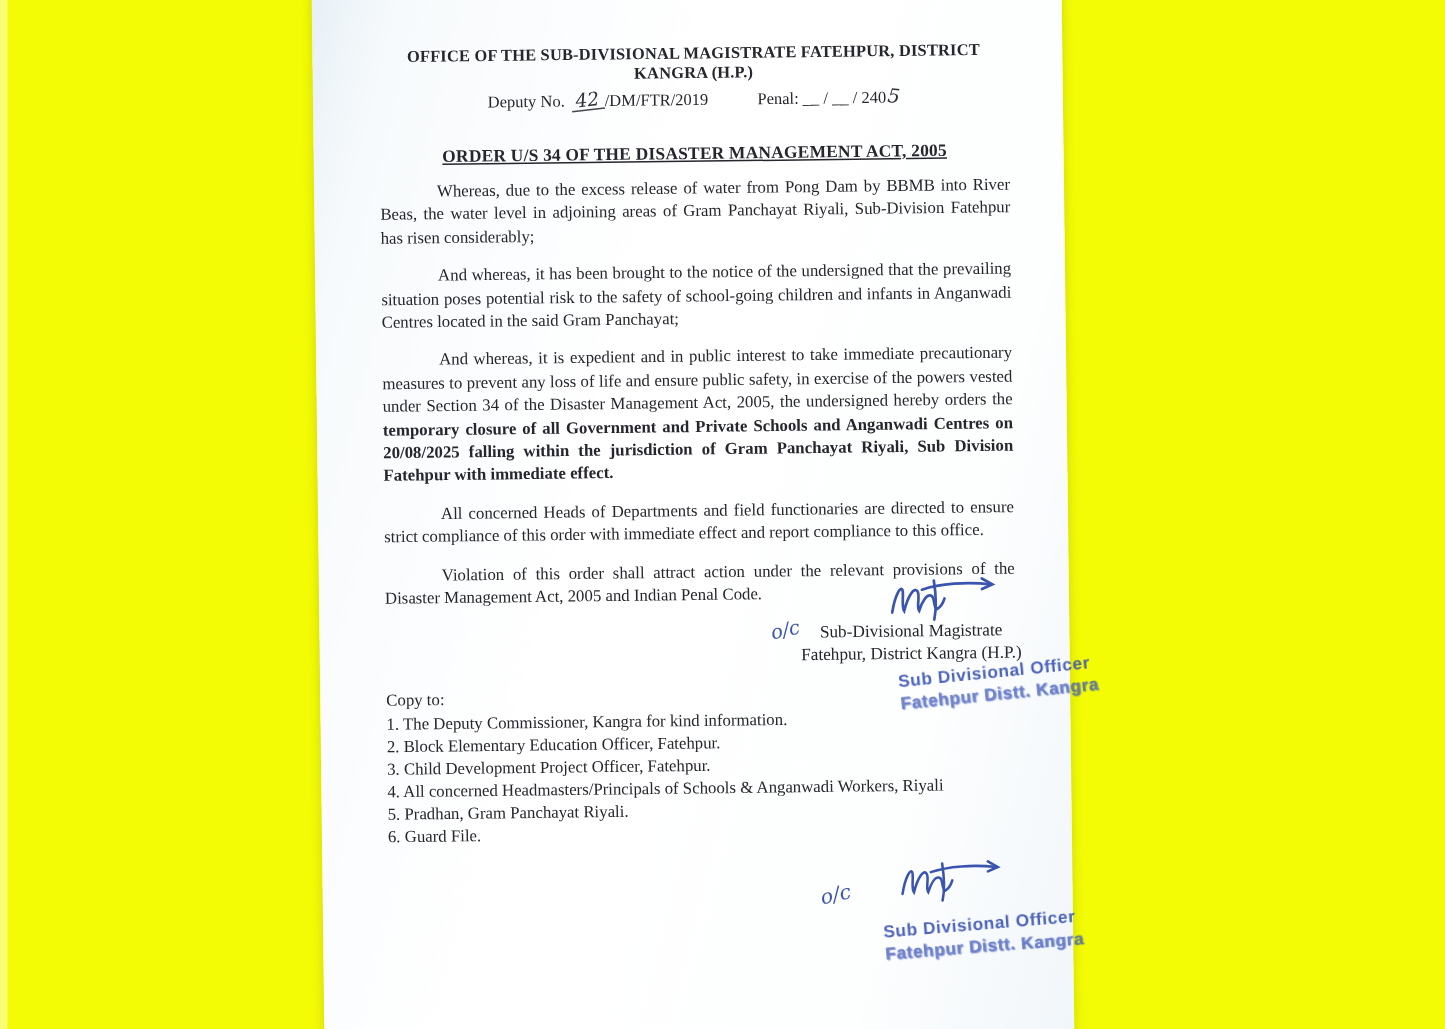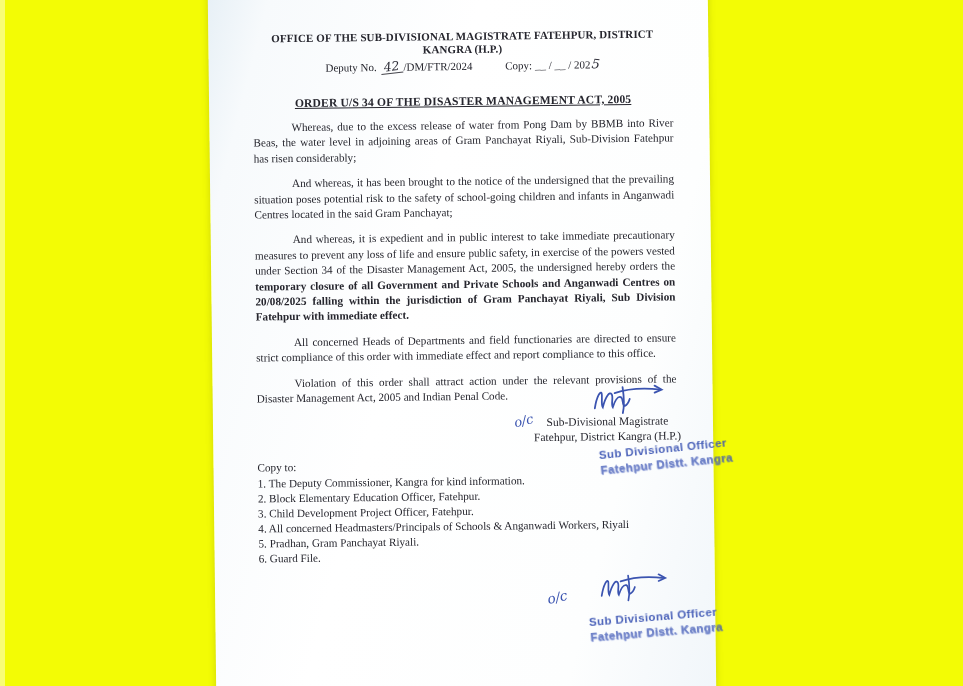--- a/index.html
+++ b/index.html
@@ -79,24 +79,24 @@
 
 <div class="edge-strip edge-left"></div>
 
 <div class="paper">
   <div class="doc">
 
     <div class="doc-header">OFFICE OF THE SUB-DIVISIONAL MAGISTRATE FATEHPUR, DISTRICT KANGRA (H.P.)</div>
 
     <div class="order-line">
       <span>Deputy No.</span>
-      <span class="hand order-no-hand">42</span><span>/DM/FTR/2024</span>
-      <span class="date-part">Copy:</span>
+      <span class="hand order-no-hand">42</span><span>/DM/FTR/2019</span>
+      <span class="date-part">Penal:</span>
       <span>__ / __ /</span>
-      <span>202</span><span class="hand year-hand">5</span>
+      <span>240</span><span class="hand year-hand">5</span>
     </div>
 
     <div class="doc-title">ORDER U/S 34 OF THE DISASTER MANAGEMENT ACT, 2005</div>
 
     <div class="para">Whereas, due to the excess release of water from Pong Dam by BBMB into River Beas, the water level in adjoining areas of Gram Panchayat Riyali, Sub-Division Fatehpur has risen considerably;</div>
 
     <div class="para">And whereas, it has been brought to the notice of the undersigned that the prevailing situation poses potential risk to the safety of school-going children and infants in Anganwadi Centres located in the said Gram Panchayat;</div>
 
     <div class="para"><span>And whereas, it is expedient and in public interest to take immediate precautionary measures to prevent any loss of life and ensure public safety, in exercise of the powers vested under Section 34 of the Disaster Management Act, 2005, the undersigned hereby orders the </span><span class="bold-seg">temporary closure of all Government and Private Schools and Anganwadi Centres on 20/08/2025 falling within the jurisdiction of Gram Panchayat Riyali, Sub Division Fatehpur with immediate effect.</span></div>
 

